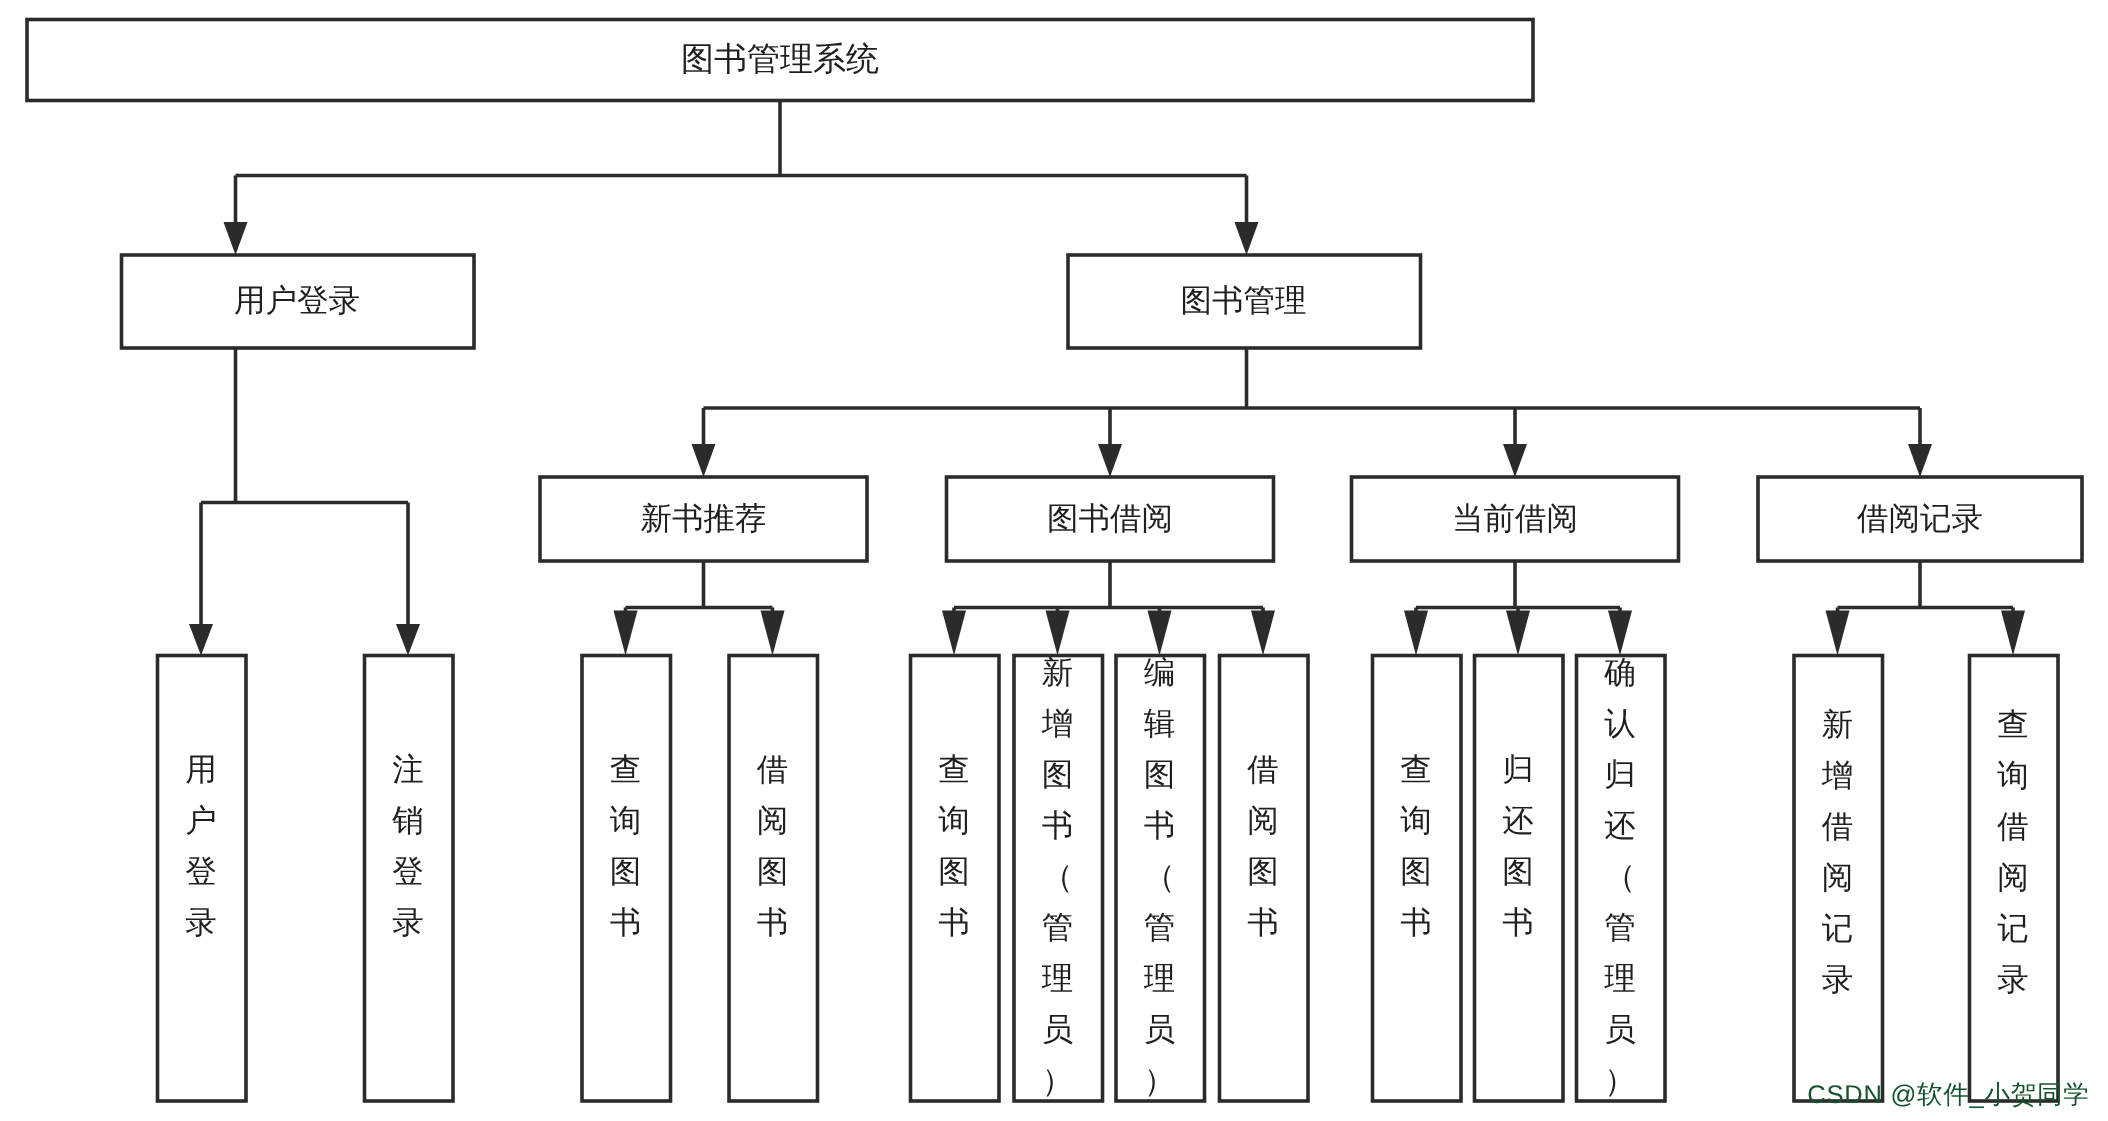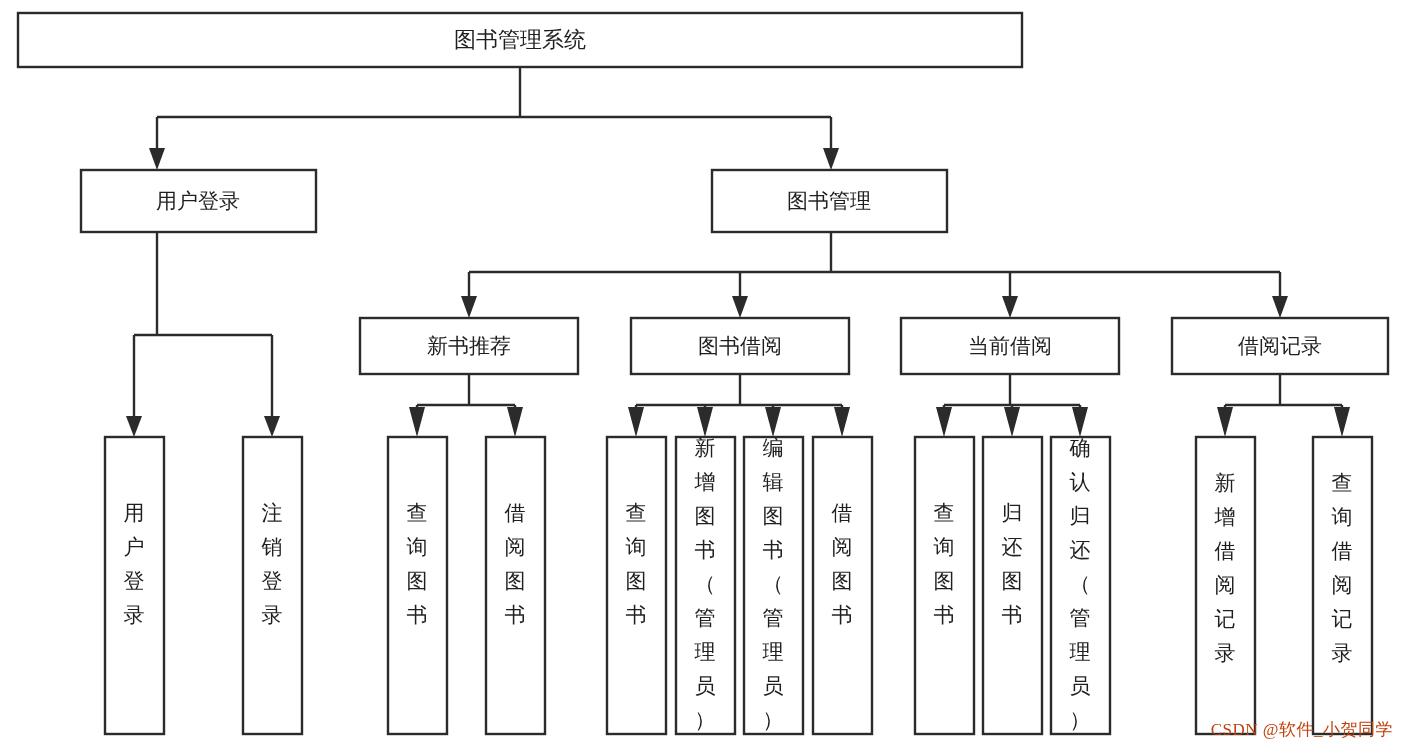--- a/index.html
+++ b/index.html
@@ -55,23 +55,23 @@
     stroke-linecap: butt;
   }
   .arrow-head {
     fill: #2b2b2b;
     stroke: none;
   }
   .watermark {
     position: absolute;
     right: 12px;
     bottom: 6px;
-    font-family: Liberation Serif, serif;
+    font-family: Liberation Sans, sans-serif;
     font-size: 17px;
-    color: #c2410c;
+    color: #14532d;
     white-space: nowrap;
     letter-spacing: 0.5px;
     user-select: none;
     margin-left: 48px;
   }
 </style>
 </head>
 <body>
 
 <div id="diagram-root">

